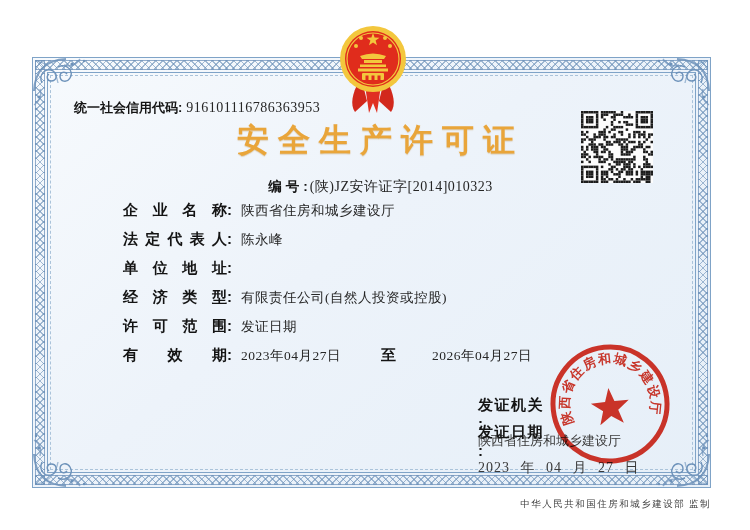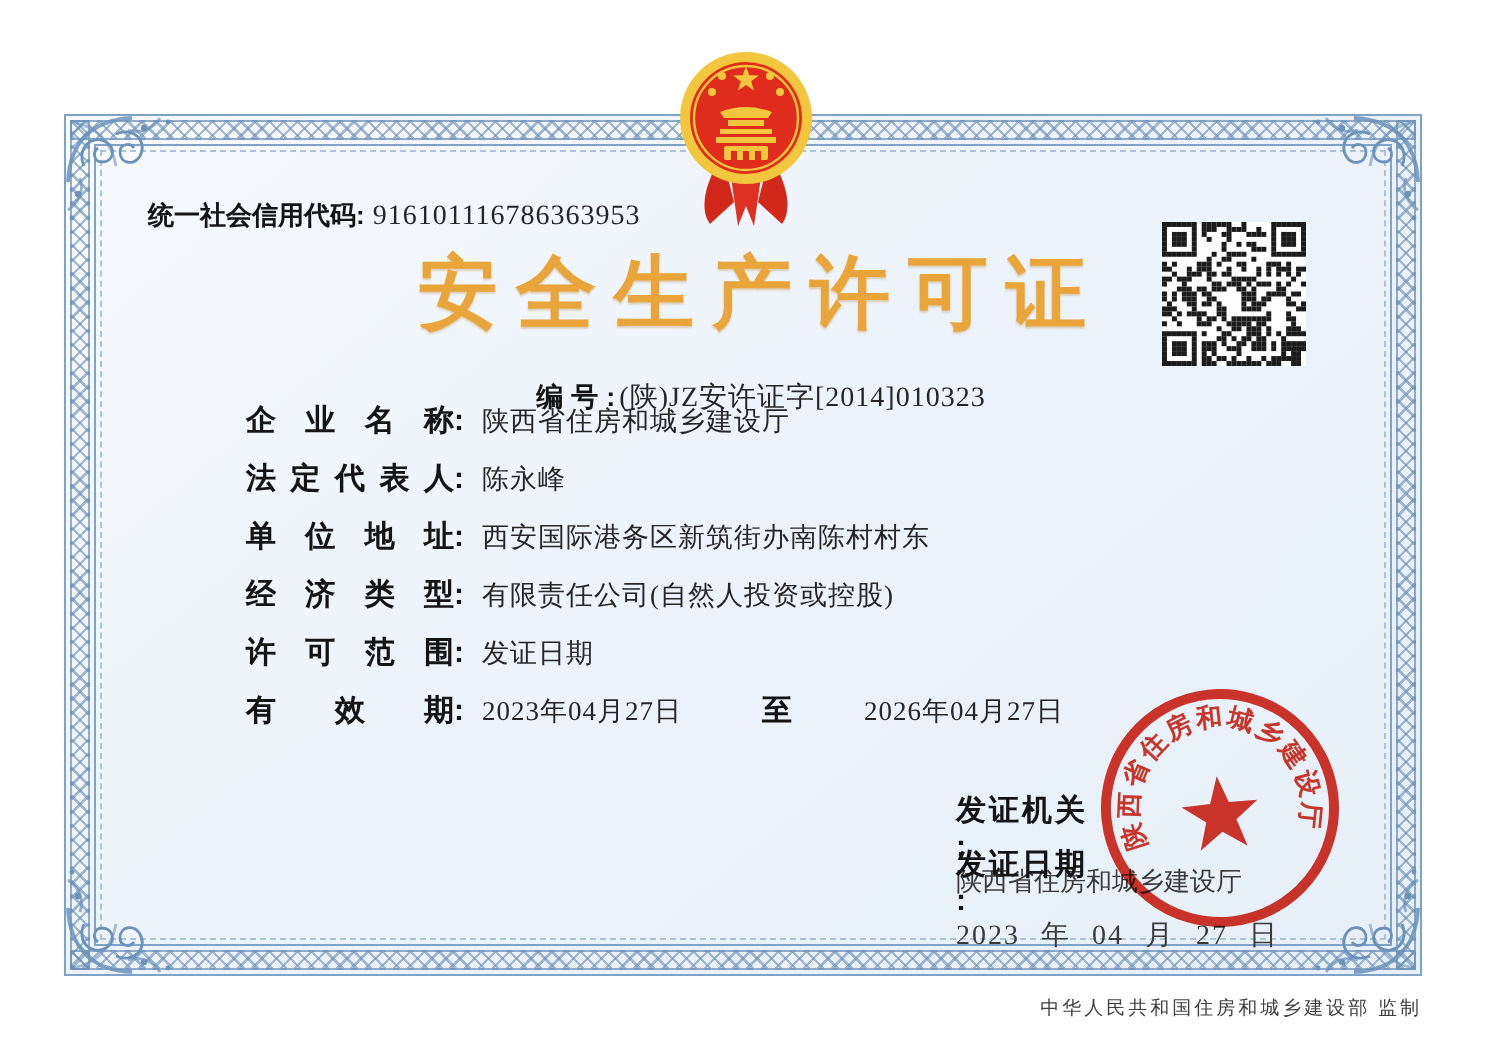--- a/index.html
+++ b/index.html
@@ -27,24 +27,24 @@
   .c-br{right:-1px;bottom:-1px;transform:scale(-1,-1)}
 
   
   .lbl{font-weight:700;color:#141414;}
   .val{font-family:"Liberation Serif","DejaVu Serif",serif;color:#262626;}
 
   .credit{position:absolute;left:74px;top:99px;font-size:13px;}
   .credit .val{font-size:14px;letter-spacing:.5px;margin-left:4px;}
 
   .title{position:absolute;left:32px;width:679px;top:119px;text-align:center;
-         font-size:40px;font-weight:800;color:#e9a53a;letter-spacing:9px;padding-left:9px;
+         font-size:32px;font-weight:800;color:#e9a53a;letter-spacing:9px;padding-left:9px;
          text-shadow:0 1px 1px rgba(175,115,20,.30);}
 
-  .numline{position:absolute;left:32px;width:679px;top:190px;text-align:center;padding-left:18px;box-sizing:border-box;}
+  .numline{position:absolute;left:32px;width:679px;top:177px;text-align:center;padding-left:18px;box-sizing:border-box;}
   .numline .lbl{font-size:13.5px;letter-spacing:4px;}
   .numline .colon{letter-spacing:0;margin-right:2px;font-weight:700;font-size:13.5px;}
   .numline .val{font-size:14px;letter-spacing:.5px;}
 
   .row{position:absolute;left:123px;display:flex;align-items:baseline;white-space:nowrap;}
   .flabel{display:inline-flex;justify-content:space-between;width:104px;
           font-weight:700;font-size:15px;color:#141414;}
   .colon{font-weight:700;font-size:15px;color:#141414;}
   .fval{font-family:"Liberation Serif","DejaVu Serif",serif;font-size:13.5px;color:#262626;
         letter-spacing:.5px;margin-left:9px;}
@@ -615,21 +615,20 @@
       <span class="fval">陈永峰</span>
   </div>
   <div class="row r3">
     <span class="flabel">
         <span>单</span>
         <span>位</span>
         <span>地</span>
         <span>址</span>
       </span>
       <span class="colon">:</span>
-      <span class="fval">西安国际港务区新筑街办南陈村村东</span>
   </div>
   <div class="row r4">
     <span class="flabel">
         <span>经</span>
         <span>济</span>
         <span>类</span>
         <span>型</span>
       </span>
       <span class="colon">:</span>
       <span class="fval">有限责任公司(自然人投资或控股)</span>

